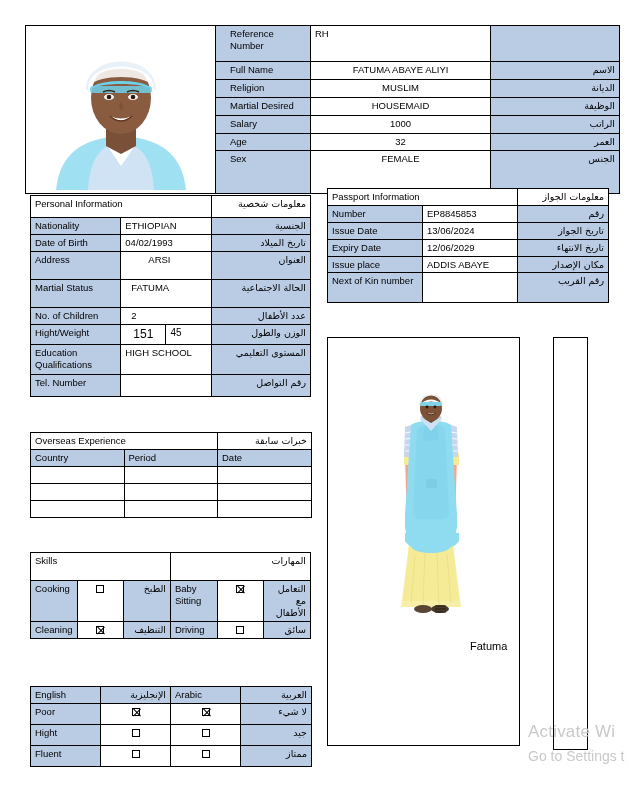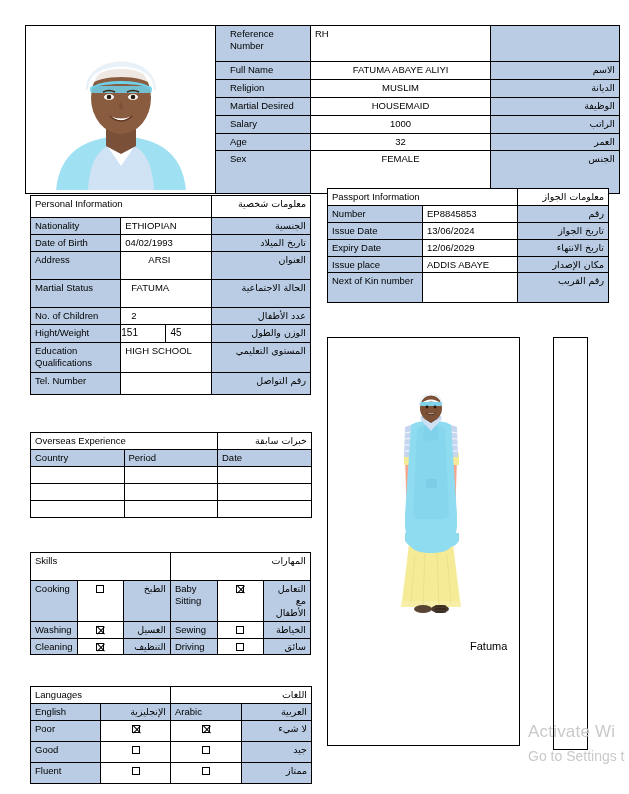--- a/index.html
+++ b/index.html
@@ -243,21 +243,21 @@
       <td class="white" style="padding-left:10px">2</td>
       <td class="blue ar">عدد الأطفال</td>
     </tr>
 
     <tr>
       <td class="blue">Hight/Weight</td>
       <td class="white" style="padding:0">
         <table style="border-collapse:collapse;table-layout:fixed;width:100%">
           <tbody>
               <tr>
-            <td style="border:0;border-right:1px solid #000;width:50%;padding:2px 0;font-size:10px">151</td>
+            <td style="border:0;border-right:1px solid #000;width:50%;padding:2px 12px;font-size:12px">151</td>
             <td style="border:0;width:50%;padding:2px 4px;font-size:10px">45</td>
           </tr>
         </tbody>
           </table>
       </td>
       <td class="blue ar">الوزن والطول</td>
     </tr>
     <tr>
       <td class="blue" style="height:30px">Education Qualifications</td>
       <td class="white">HIGH SCHOOL</td>
@@ -346,70 +346,54 @@
         <span class="cb"></span>
       </td>
       <td class="blue ar" style="width:47px">الطبخ</td>
       <td class="blue" style="width:47px">Baby Sitting</td>
       <td class="white ctr mid" style="width:47px">
         <span class="cb x"></span>
       </td>
       <td class="blue ar" style="width:46px">التعامل مع الأطفال</td>
     </tr>
     <tr>
-      <td class="blue">Washing</td>
-      <td class="white ctr mid">
-        <span class="cb x"></span>
-      </td>
-      <td class="blue ar">الغسيل</td>
-      <td class="blue">Sewing</td>
-      <td class="white ctr mid">
-        <span class="cb"></span>
-      </td>
-      <td class="blue ar">الخياطة</td>
-    </tr>
-    <tr>
       <td class="blue">Cleaning</td>
       <td class="white ctr mid">
         <span class="cb x"></span>
       </td>
       <td class="blue ar">التنظيف</td>
       <td class="blue">Driving</td>
       <td class="white ctr mid">
         <span class="cb"></span>
       </td>
       <td class="blue ar">سائق</td>
     </tr>
   </tbody>
 </table>
 
 <table class="doc" id="lang-table">
   <tbody>
-    <tr>
-      <td class="white" colspan="2" style="width:140px">Languages</td>
-      <td class="white ar" colspan="2" style="width:141px">اللغات</td>
-    </tr>
     <tr>
       <td class="blue" style="width:70px">English</td>
       <td class="blue ar" style="width:70px">الإنجليزية</td>
       <td class="blue" style="width:70px">Arabic</td>
       <td class="blue ar" style="width:71px">العربية</td>
     </tr>
     <tr>
       <td class="blue" style="height:21px">Poor</td>
       <td class="white ctr mid">
         <span class="cb x"></span>
       </td>
       <td class="white ctr mid">
         <span class="cb x"></span>
       </td>
       <td class="blue ar">لا شيء</td>
     </tr>
     <tr>
-      <td class="blue" style="height:21px">Good</td>
+      <td class="blue" style="height:21px">Hight</td>
       <td class="white ctr mid">
         <span class="cb"></span>
       </td>
       <td class="white ctr mid">
         <span class="cb"></span>
       </td>
       <td class="blue ar">جيد</td>
     </tr>
     <tr>
       <td class="blue" style="height:21px">Fluent</td>

